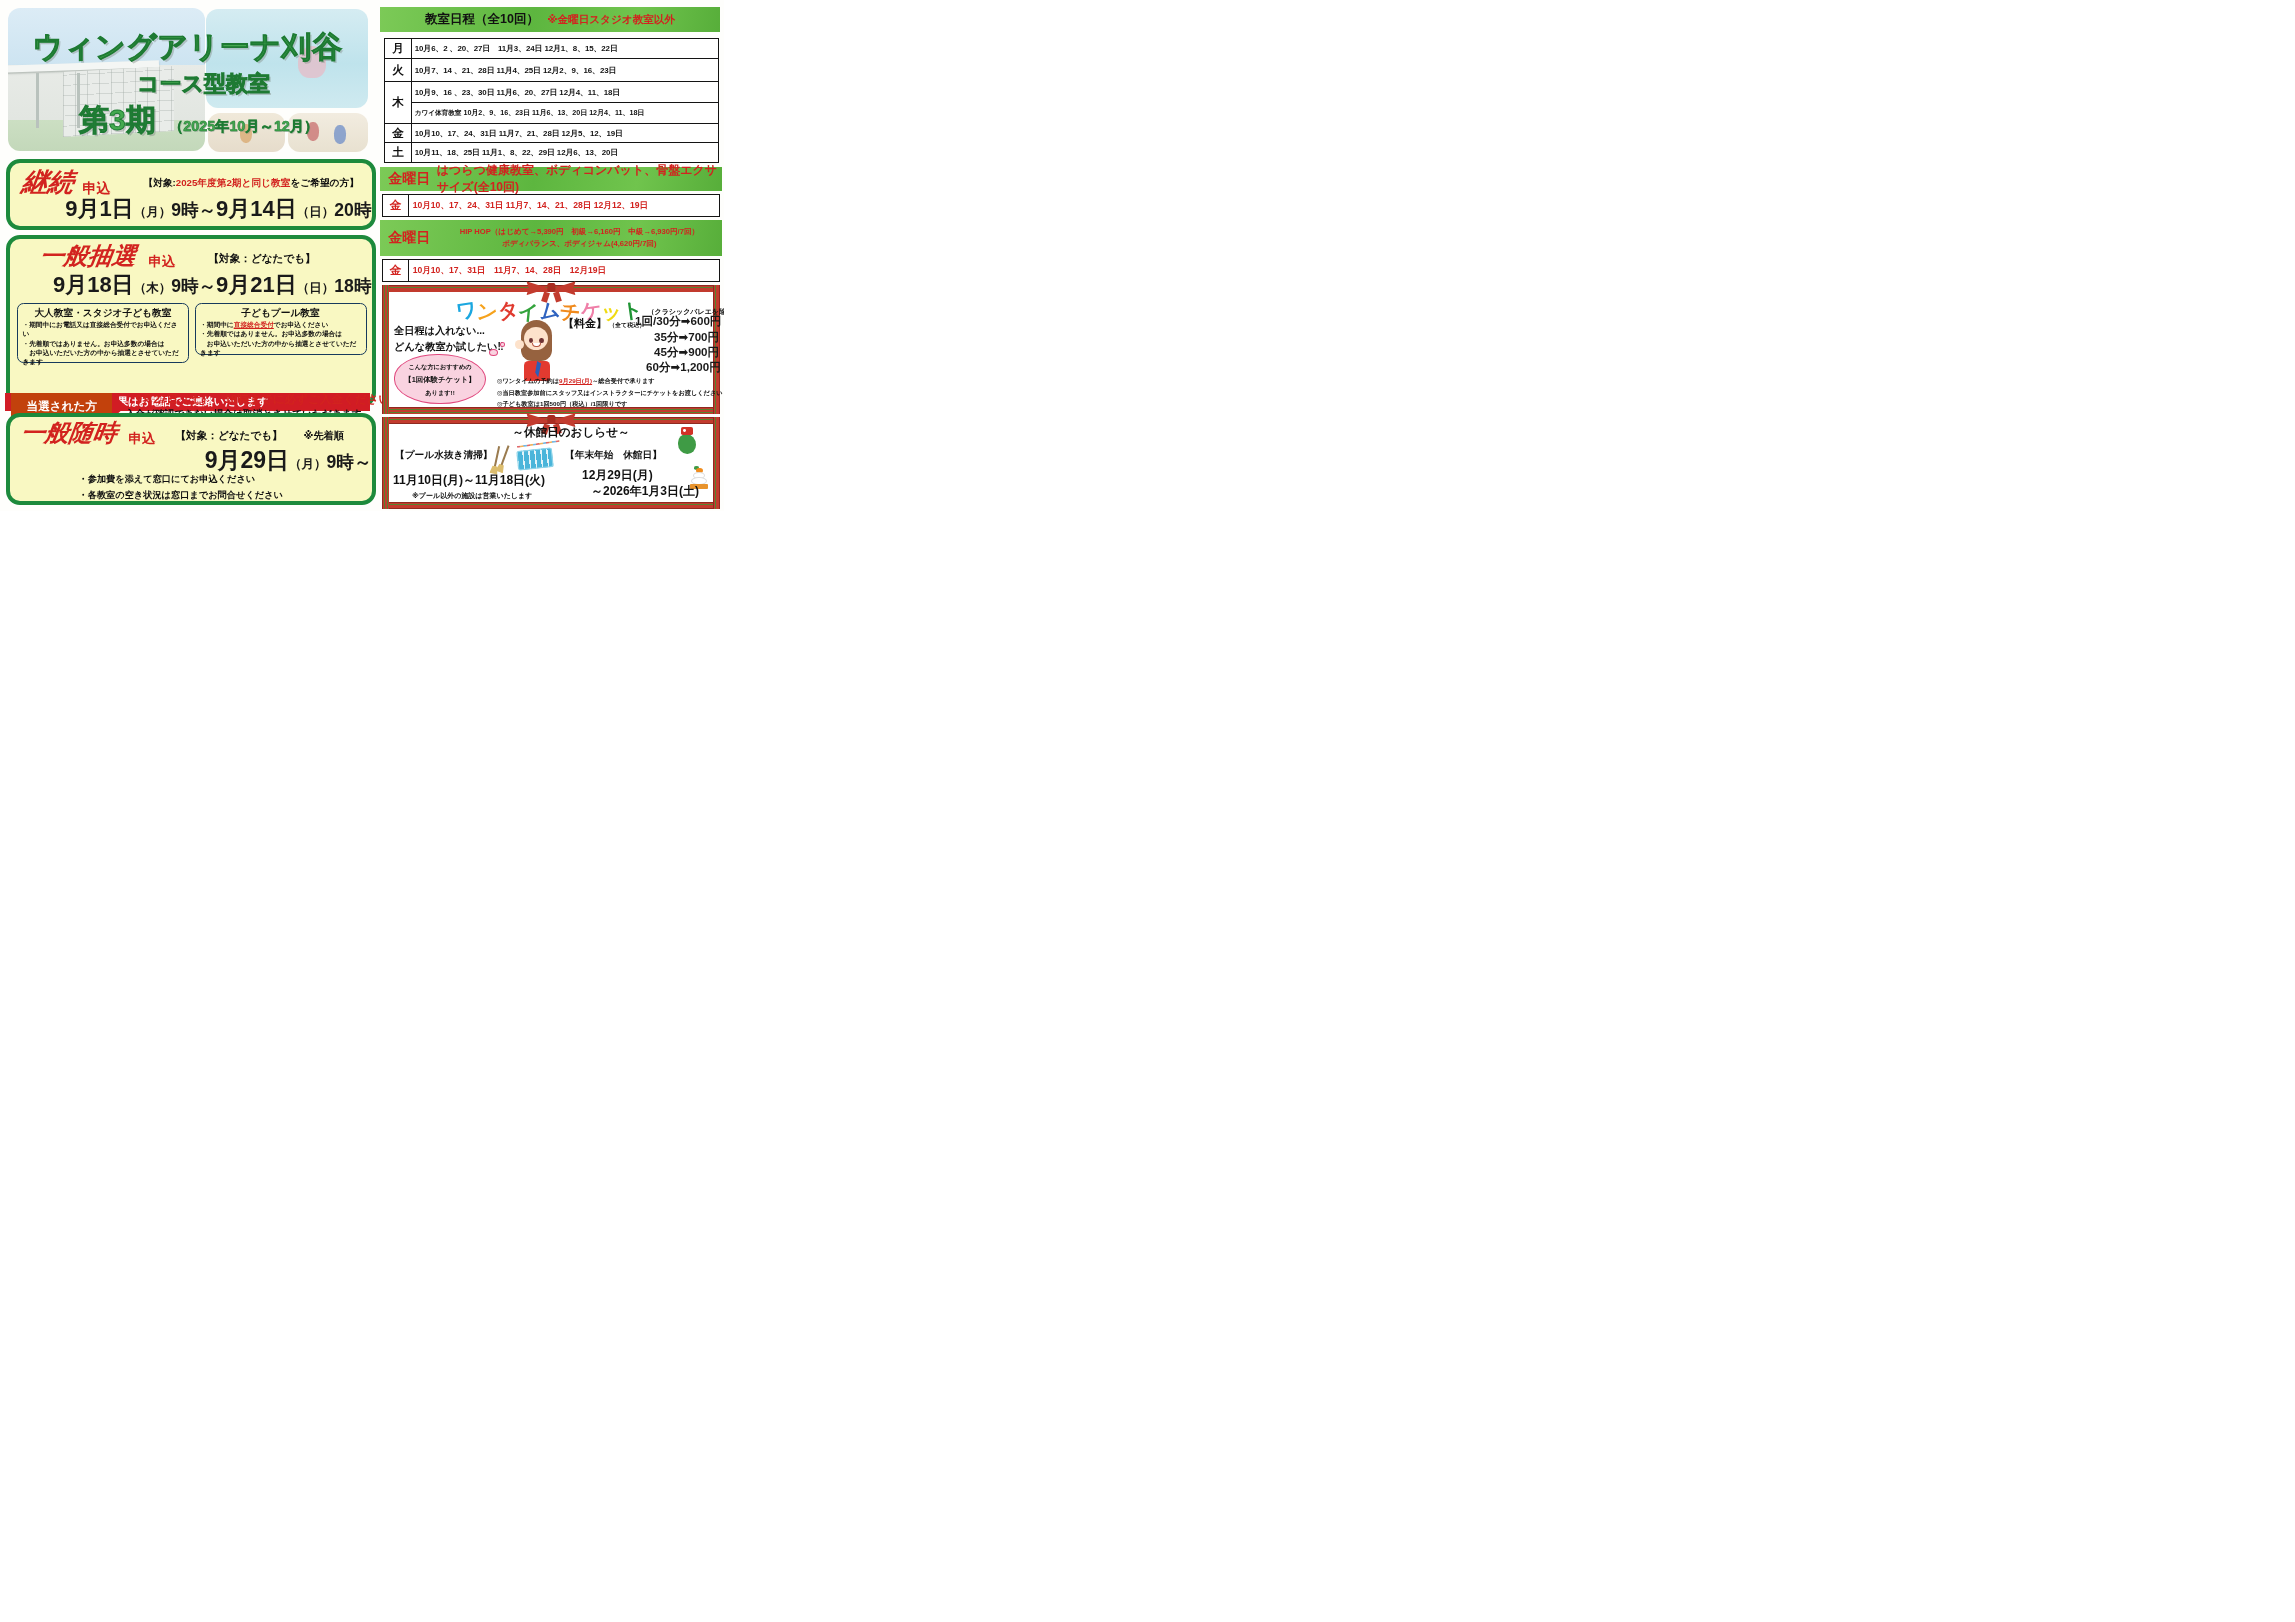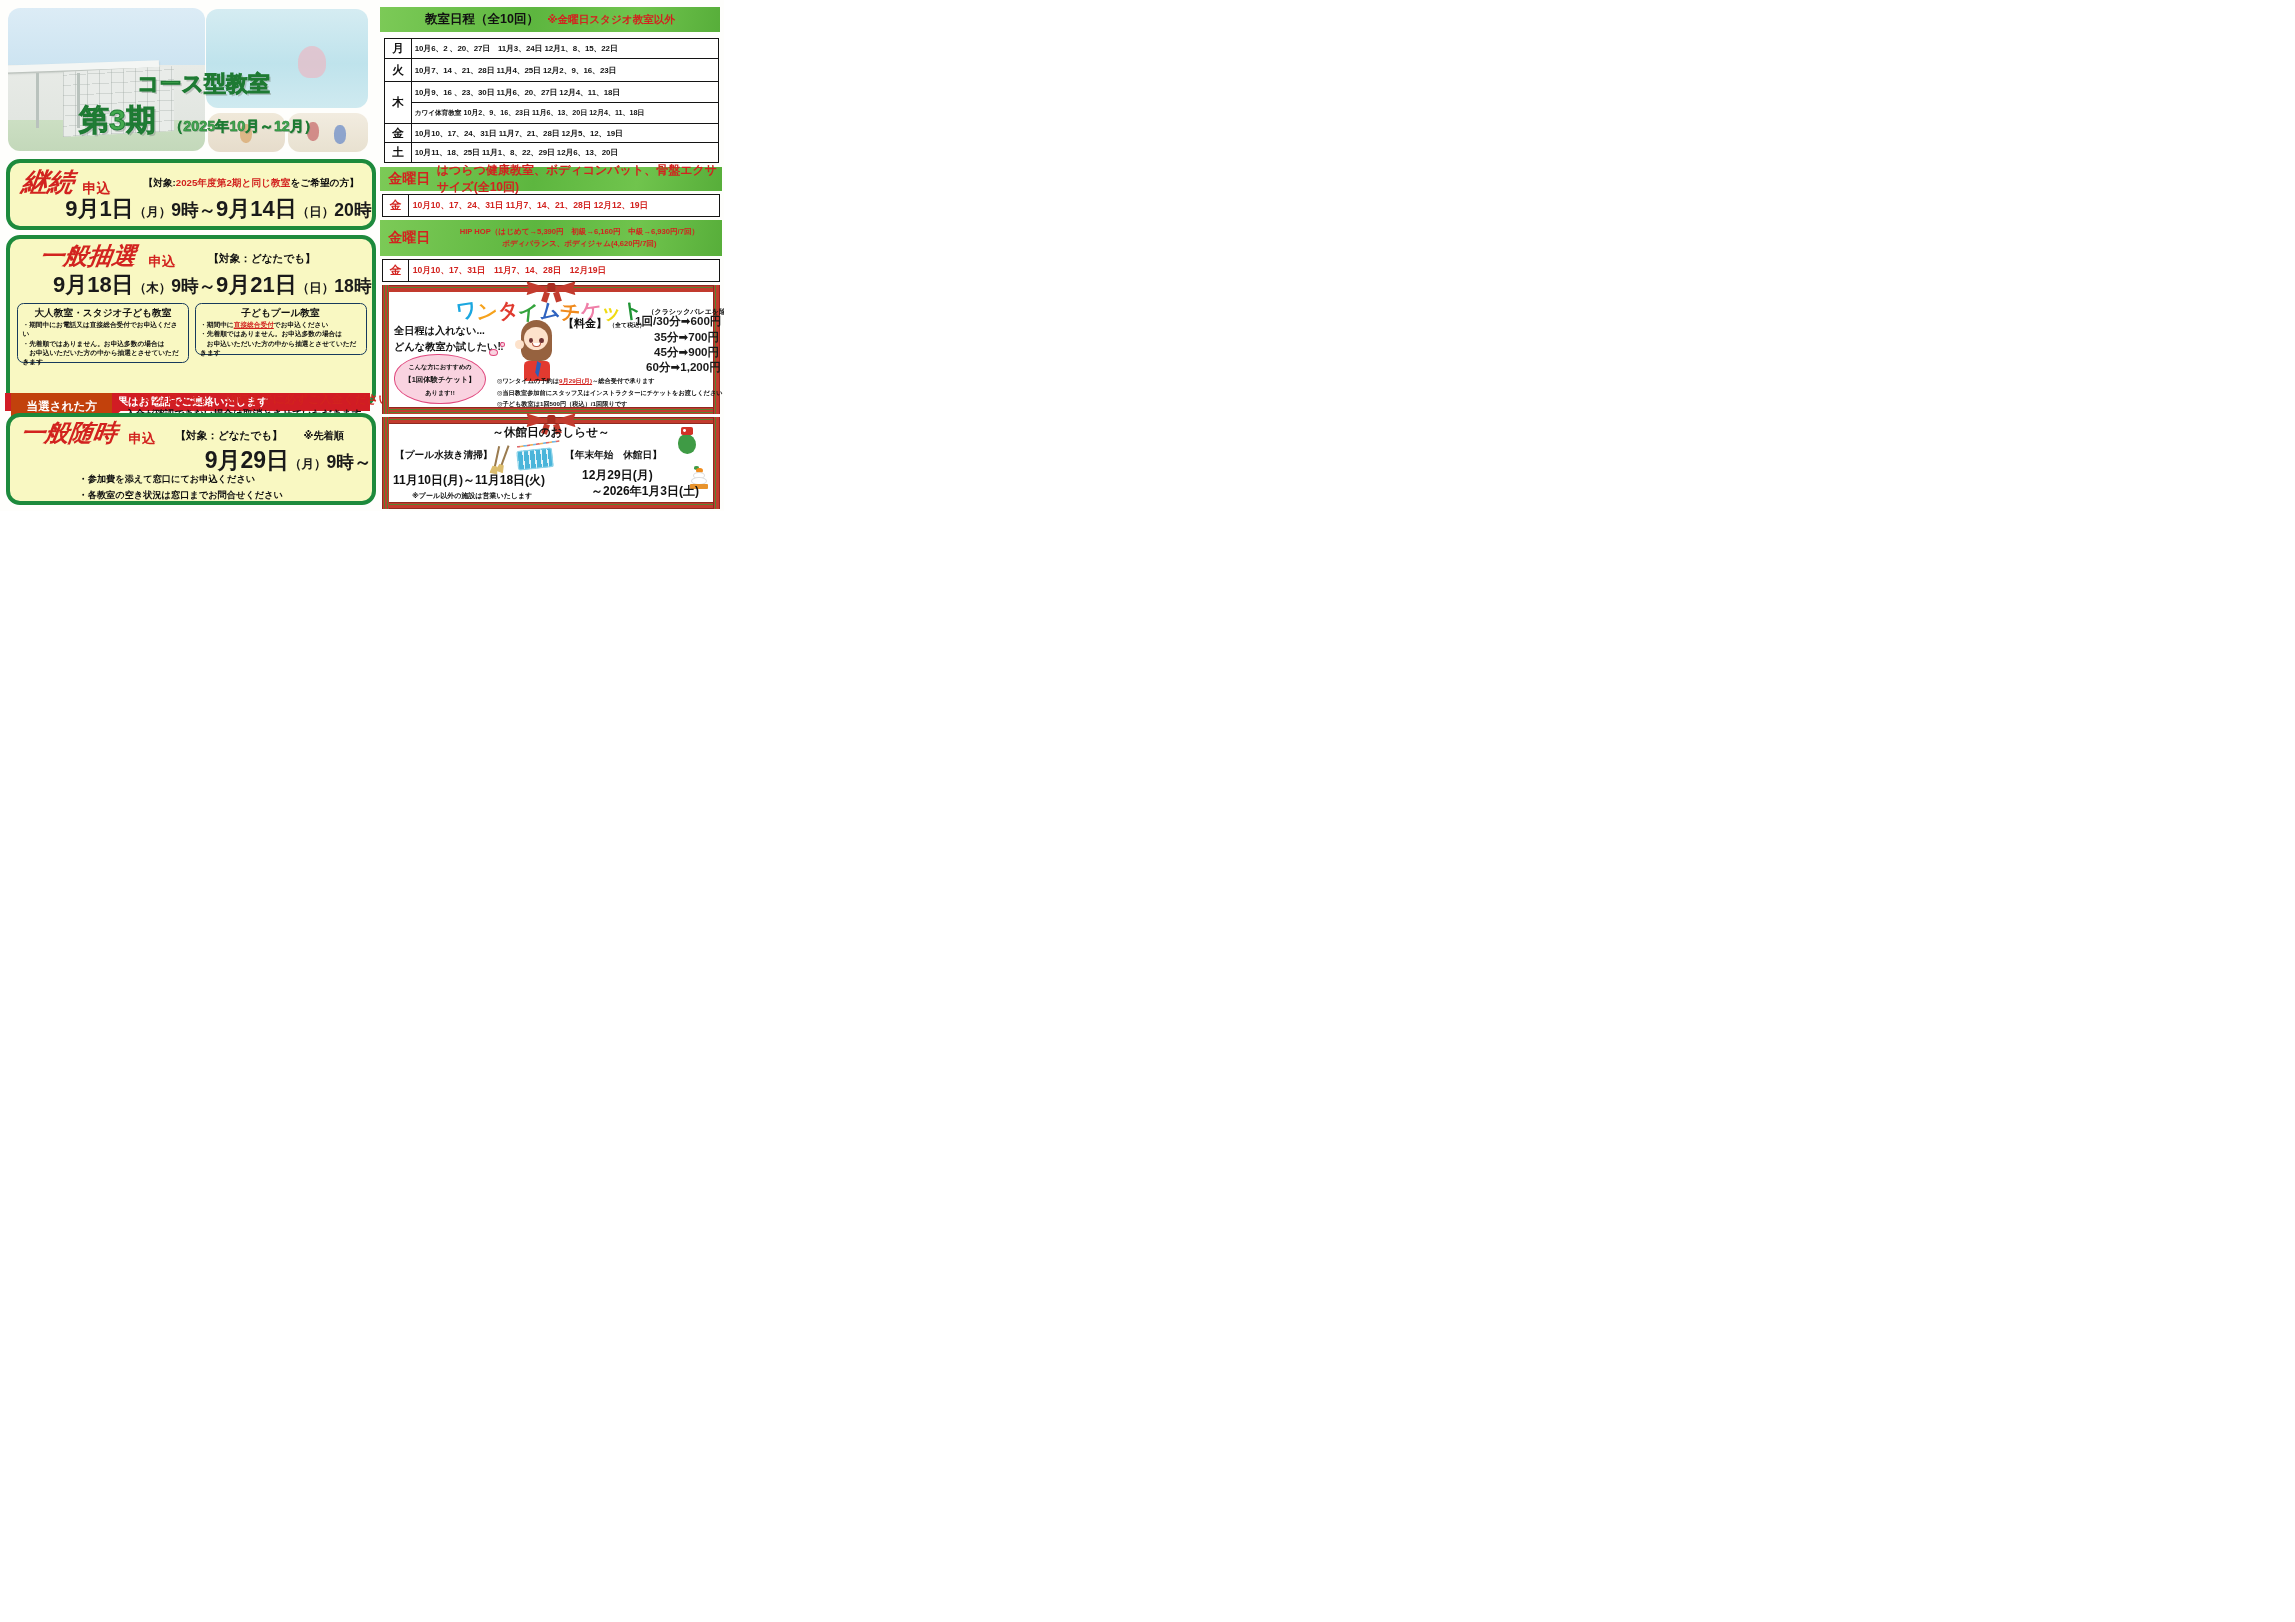--- a/index.html
+++ b/index.html
@@ -155,20 +155,21 @@
     <div class="photo ph-pool">
       <div class="pool-blob"></div>
     </div>
     <div class="photo ph-gym">
       <div class="kid-blob" style="left:32px;top:11px;background:#d8a86e;"></div>
     </div>
     <div class="photo ph-kids">
       <div class="kid-blob" style="left:18.5px;top:9.2px;background:#c86e6e;"></div>
       <div class="kid-blob" style="left:46px;top:12px;background:#6e8ec8;"></div>
     </div>
+    <div class="abs hero-title ht1">ウィングアリーナ刈谷</div>
     <div class="abs hero-title ht2">コース型教室</div>
     <div class="abs hero-title ht3">第3期</div>
     <div class="abs hero-title ht4">（2025年10月～12月）</div>
   </div>
 
   <div class="gbox" style="top:159px;height:71px;">
     <span class="abs h-red" style="left:12px;top:5.5px;font-size:26px;">継続</span>
     <span class="abs h-red-sub" style="left:73px;top:17.6px;font-size:14px;">申込</span>
     <div class="abs target" style="left:134px;top:14px;font-size:9.7px;">
       <span>【対象:</span><span class="red">2025年度第2期と同じ教室</span><span>をご希望の方】</span>
@@ -357,21 +358,21 @@
     <div class="rb rb-v" style="left:0;"></div>
     <div class="rb rb-v" style="right:0;"></div>
     <div class="bow">
       <div class="wing wl"></div>
       <div class="wing wr"></div>
       <div class="str s1"></div>
       <div class="str s2"></div>
       <div class="knot"></div>
     </div>
 
-    <div class="cl-title" style="top:8px;">～休館日のおしらせ～</div>
+    <div class="cl-title" style="top:8px;margin-left:20px;">～休館日のおしらせ～</div>
 
     <div class="cl-label" style="left:13px;top:32px;">【プール水抜き清掃】</div>
     <div class="broom" style="left:114px;top:29px;transform:rotate(12deg);"></div>
     <div class="broom" style="left:122px;top:28px;transform:rotate(20deg);"></div>
     <div class="bunting" style="left:135px;top:26px;transform:rotate(-8deg);"></div>
     <div class="pool-ic" style="left:135px;top:32px;"></div>
     <div class="cl-label" style="left:183px;top:32px;">【年末年始　休館日】</div>
     <div class="lion" style="left:294px;top:10.2px;">
       <div class="body" style="position:absolute;left:1.8px;top:6.5px;width:18.5px;height:20.3px;background:#3f9b45;border-radius:45% 55% 48% 52%;"></div>
       <div class="head" style="position:absolute;left:4.6px;top:0;width:12px;height:8.3px;background:#d23227;border-radius:1.8px;"></div>

